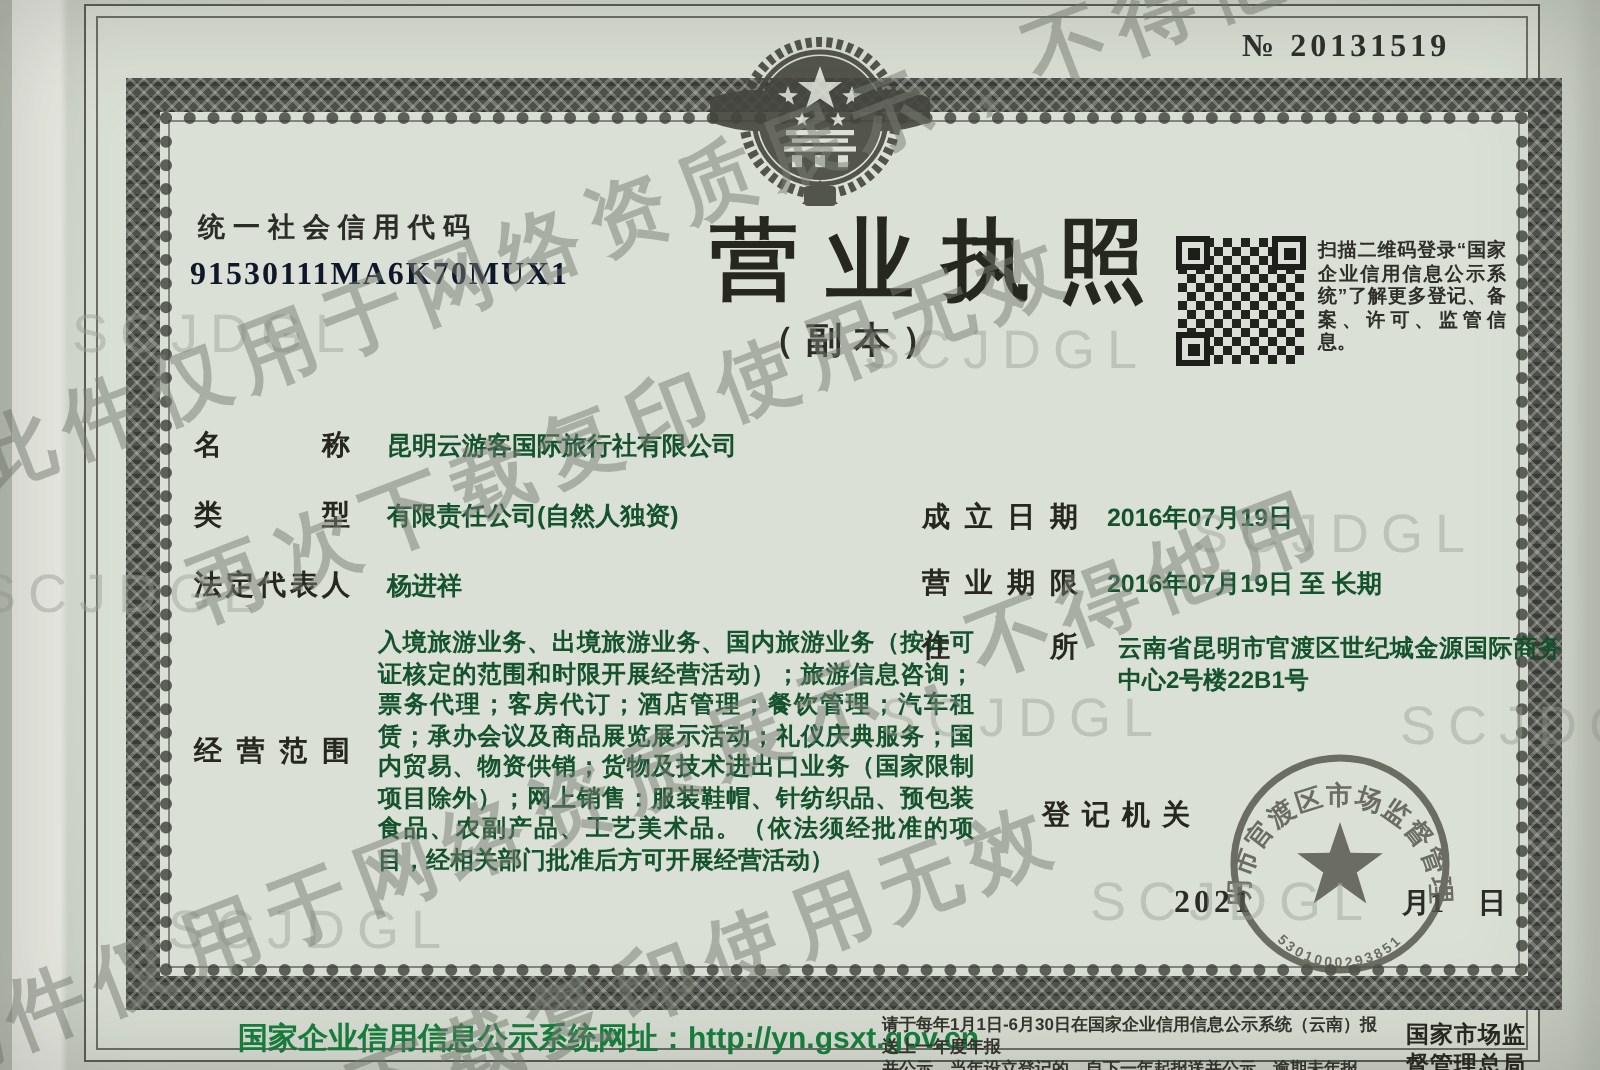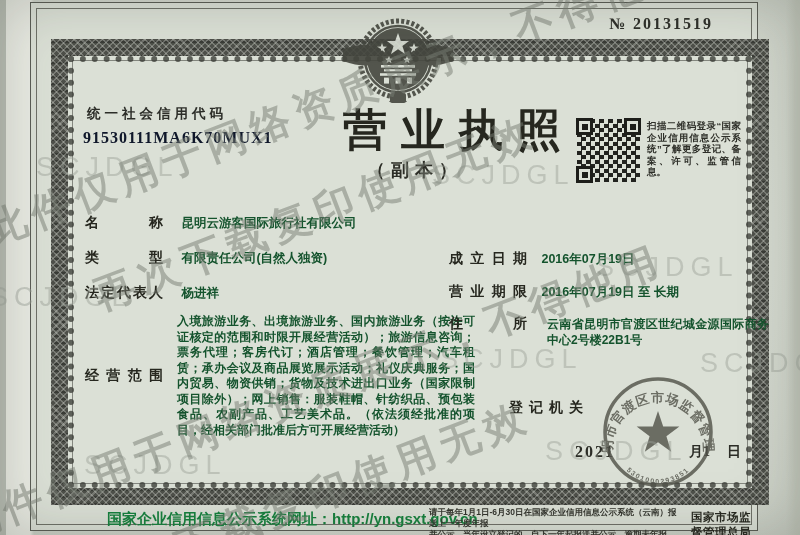--- a/index.html
+++ b/index.html
@@ -10,21 +10,21 @@
     background:
       linear-gradient(90deg, #b9beb4 0 6px, #e9ebe3 6px 30px, rgba(0,0,0,0) 34px),
       linear-gradient(270deg, #c3c8bc 0 4px, rgba(0,0,0,0) 14px),
       radial-gradient(ellipse at 50% 45%, #dde2d8 0%, #d6dbd1 60%, #c9cec4 100%);
     overflow:hidden;
   }
   .photo::after { content:""; position:absolute; inset:0; pointer-events:none;
     box-shadow: inset 0 0 60px rgba(60,65,55,.25); }
 
   
-  .doc { position:absolute; left:30px; top:2px; width:728px; height:529px;
+  .doc { position:absolute; left:42px; top:2px; width:728px; height:529px;
     background:#dbe0d6;
     border:1.5px solid #5a5c54;
     outline:1px solid #6e7067; outline-offset:-7px;
   }
 
   
   .band { position:absolute; left:20px; top:36px; width:718px; height:466px;
     background-color:#4e504a;
     background-image:
       repeating-linear-gradient(45deg, rgba(230,233,225,.28) 0 1.5px, rgba(0,0,0,0) 1.5px 5px),

